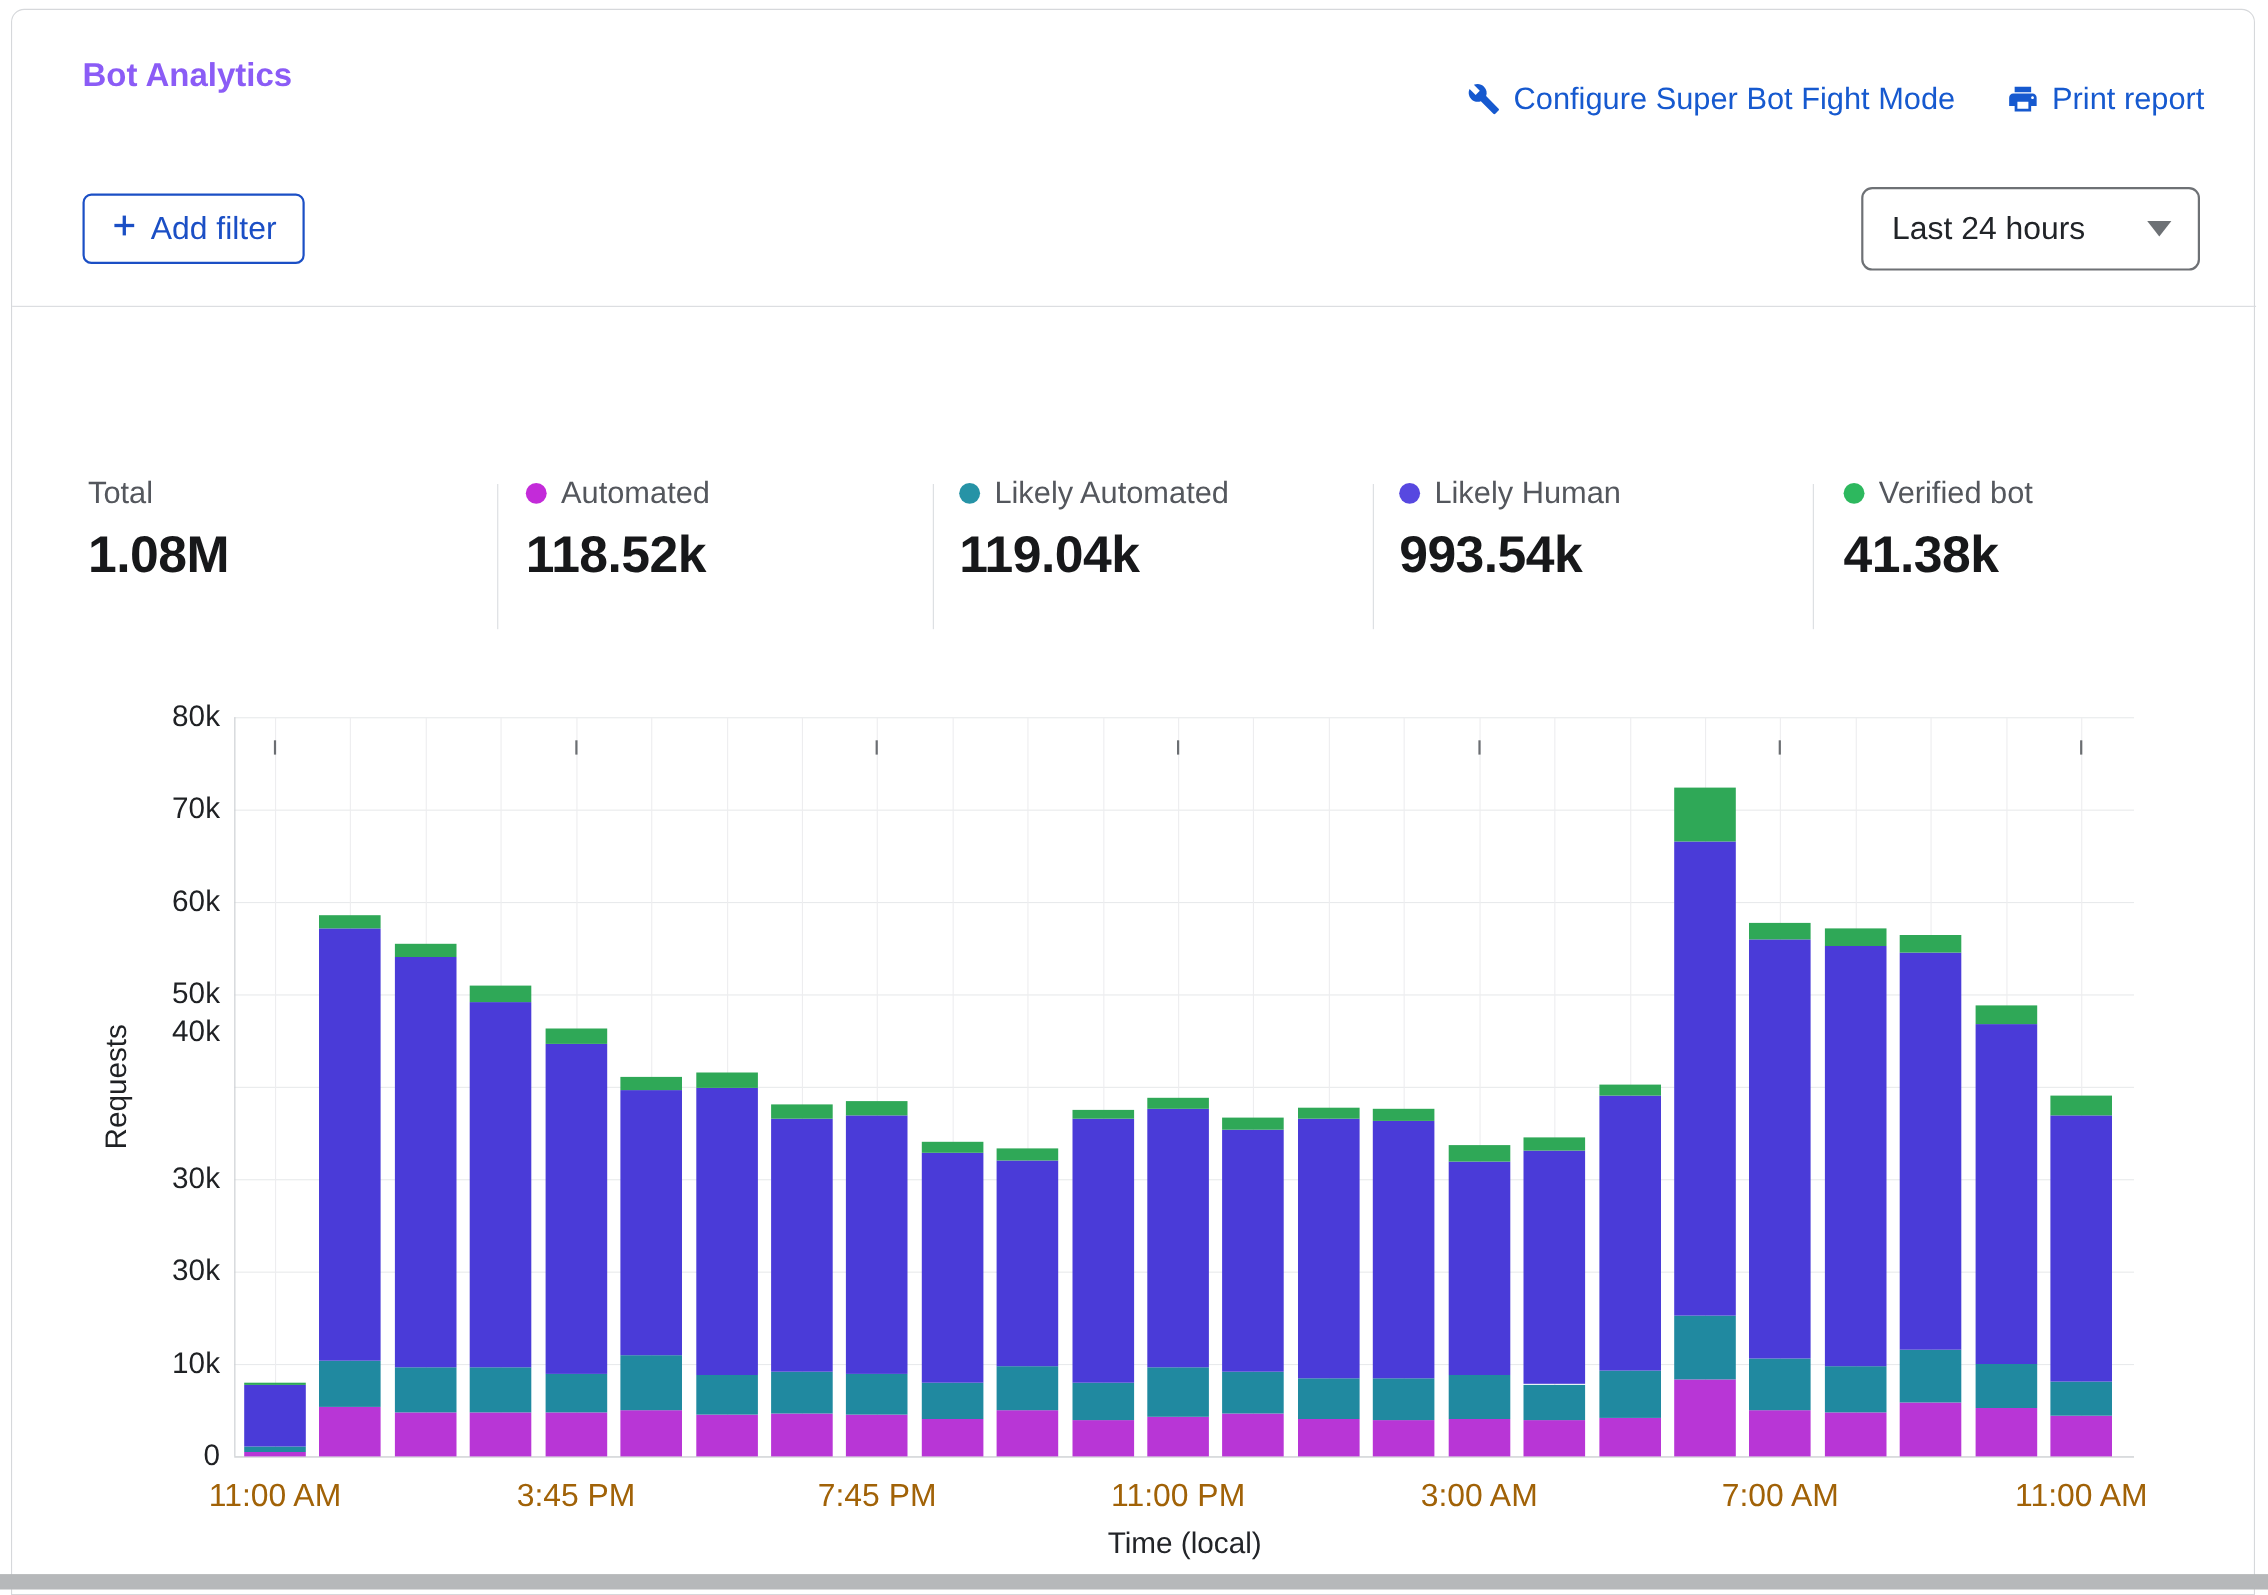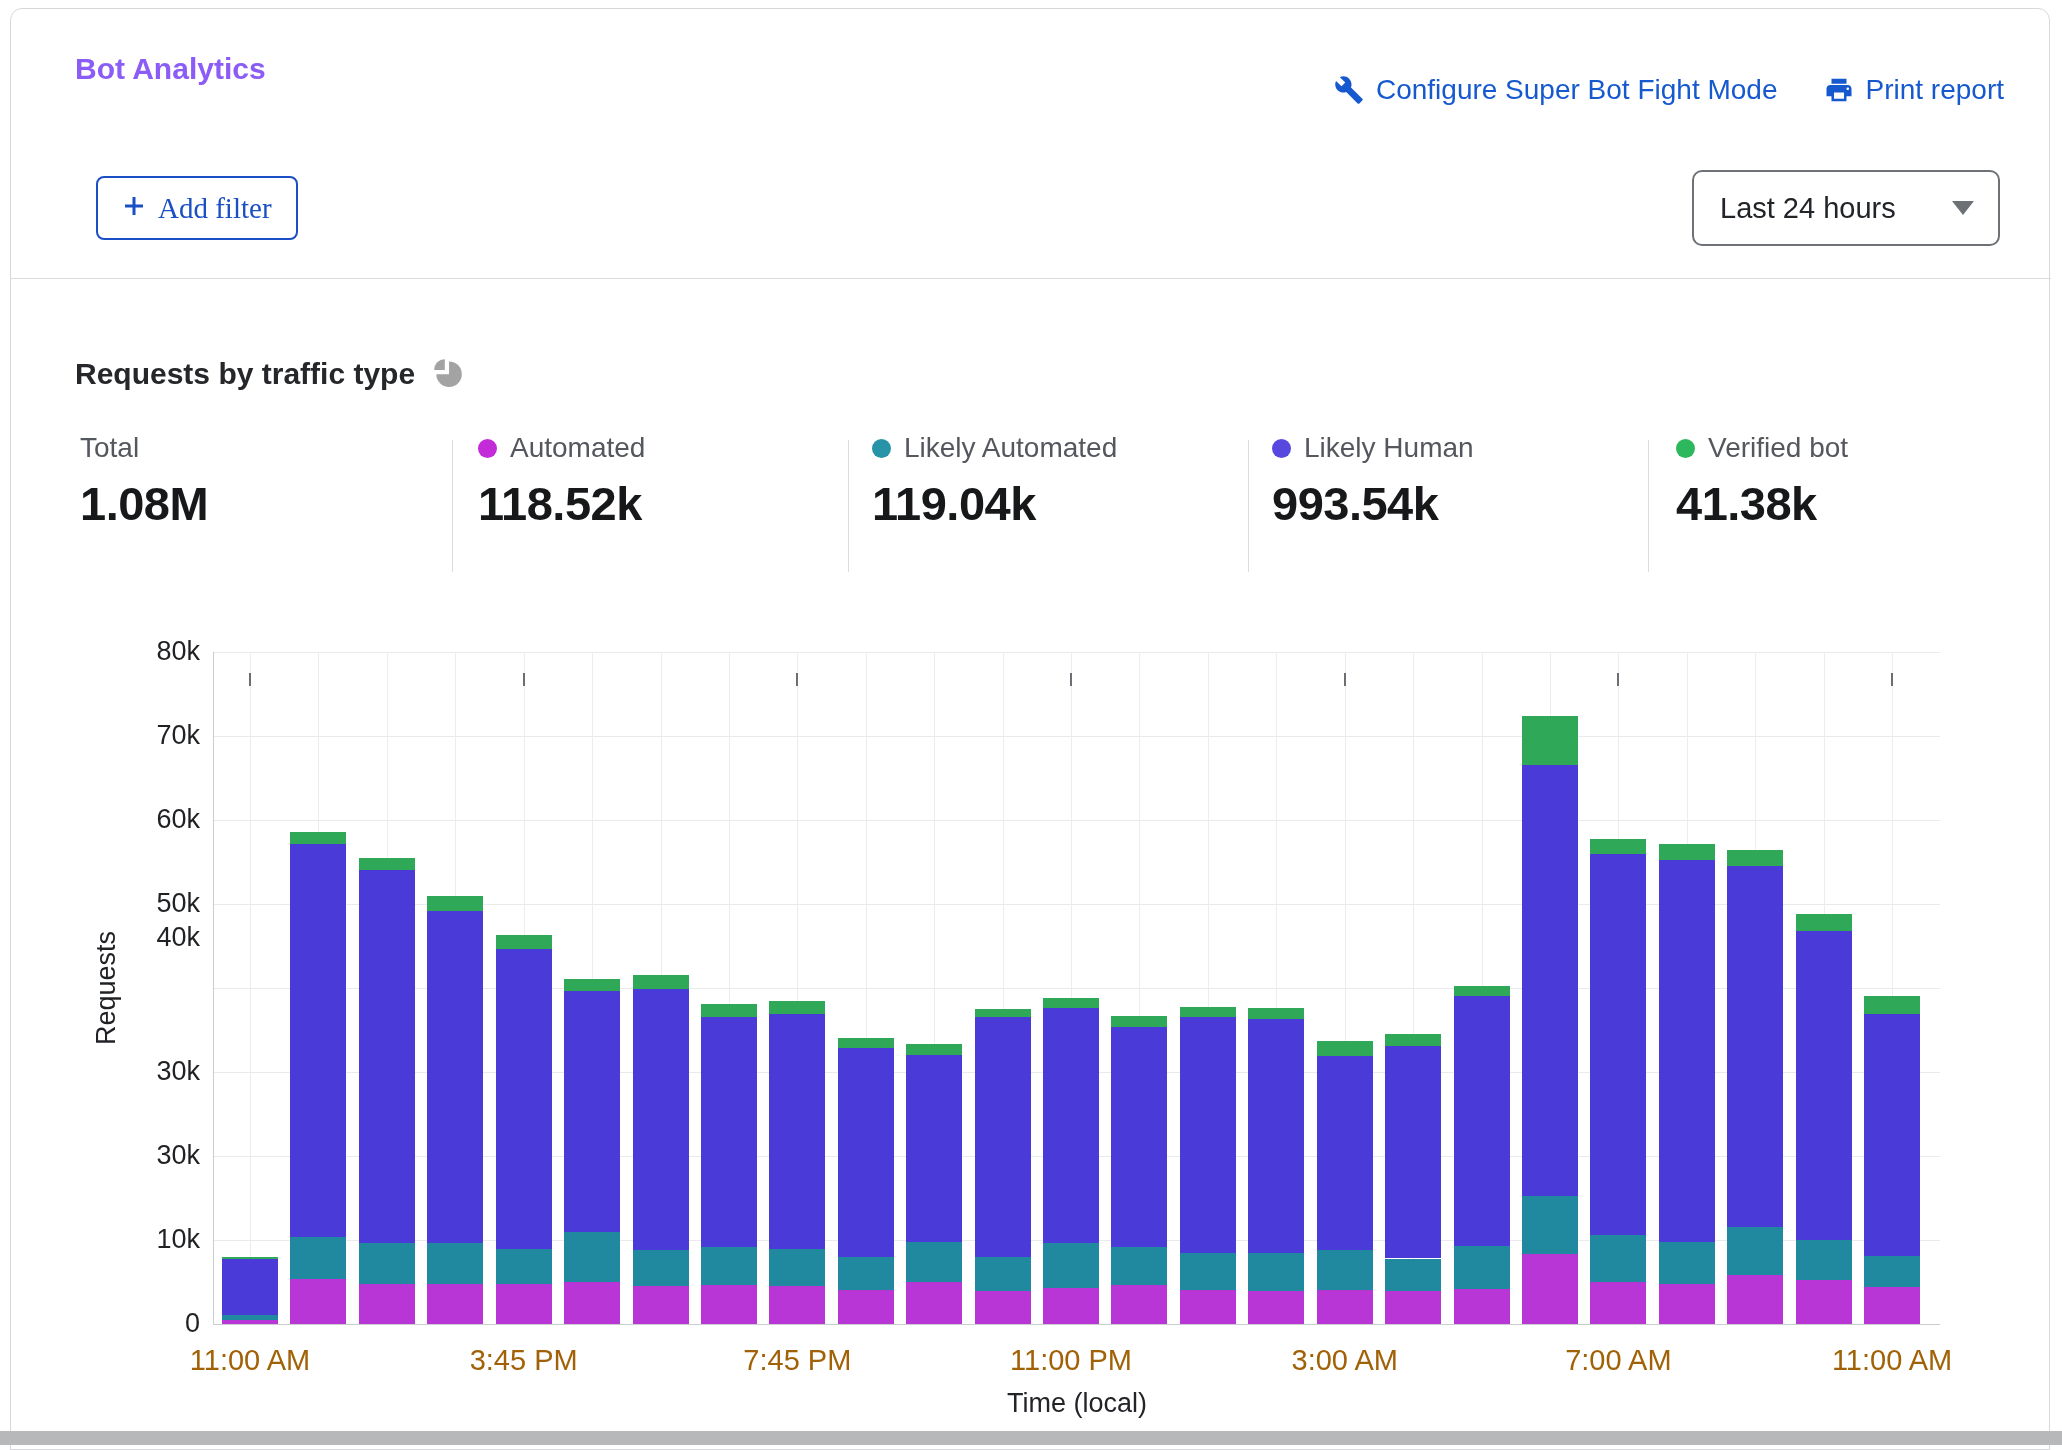--- a/index.html
+++ b/index.html
@@ -6,21 +6,21 @@
   .screen{position:relative;width:2062px;height:1450px;background:#ffffff;overflow:hidden;
           font-family:"Liberation Sans", sans-serif;}
   .card{position:absolute;left:10px;top:8px;width:2040px;height:1442px;background:#fff;
         border:1px solid #d6d8db;border-radius:12px 12px 0 0;box-sizing:border-box;}
   .page-title{position:absolute;left:75px;top:52px;font-size:30px;font-weight:bold;color:#8b5cf6;}
   .header-links{position:absolute;top:74px;right:58px;display:flex;gap:46px;align-items:center;}
   .hlink{display:flex;align-items:center;gap:12px;color:#1659cf;font-size:28px;text-decoration:none;cursor:pointer;}
   .hlink svg{display:block;}
   .add-filter{position:absolute;left:75px;top:176px;height:64px;display:inline-flex;align-items:center;
         gap:12px;padding:0 24px;background:#fff;border:2px solid #1b4fc5;border-radius:8px;
-        color:#1b4fc5;font-size:29px;font-family:Liberation Serif, serif;cursor:pointer;margin-left:21px;}
+        color:#1b4fc5;font-size:29px;font-family:Liberation Sans, sans-serif;cursor:pointer;}
   .dropdown{position:absolute;left:1692px;top:170px;width:308px;height:76px;box-sizing:border-box;
         border:2px solid #6e7control;border:2px solid #6e7175;border-radius:10px;background:#fff;
         display:flex;align-items:center;justify-content:space-between;
         padding:0 24px 0 26px;font-size:29px;color:#212428;cursor:pointer;}
   .caret{width:0;height:0;border-left:11px solid transparent;border-right:11px solid transparent;
         border-top:14px solid #6d7175;}
   .hdr-divider{position:absolute;left:11px;top:278px;width:2040px;height:1px;background:#d9dbde;}
   .section-title-row{position:absolute;left:75px;top:355px;display:flex;align-items:center;gap:16px;}
   .section-title{font-size:30px;font-weight:bold;color:#25272b;}
   .stat{position:absolute;top:0;}
@@ -82,29 +82,20 @@
     <span>Add filter</span>
   </button>
 
   <div class="dropdown">
     <span>Last 24 hours</span>
     <span class="caret"></span>
   </div>
 
   <div class="hdr-divider"></div>
 
-  <div class="section-title-row">
-    <span class="section-title">Requests by traffic type</span>
-    <span>
-      <svg width="34" height="34" viewBox="0 0 32 32" fill="#a3a3a3">
-        <path d="M17 6 A12 12 0 1 1 5 18 L17 18 Z"></path>
-        <path d="M13 4 A10 10 0 0 0 3 14 L13 14 Z"></path>
-      </svg>
-    </span>
-  </div>
 
   <div id="stats">
       <div class="stat" style="left: 80px;">
         <div class="stat-label-row">
           <span class="stat-label">Total</span>
         </div>
         <div class="stat-value">1.08M</div>
       </div>
       <div class="stat" style="left: 478px;">
         <div class="stat-label-row">

